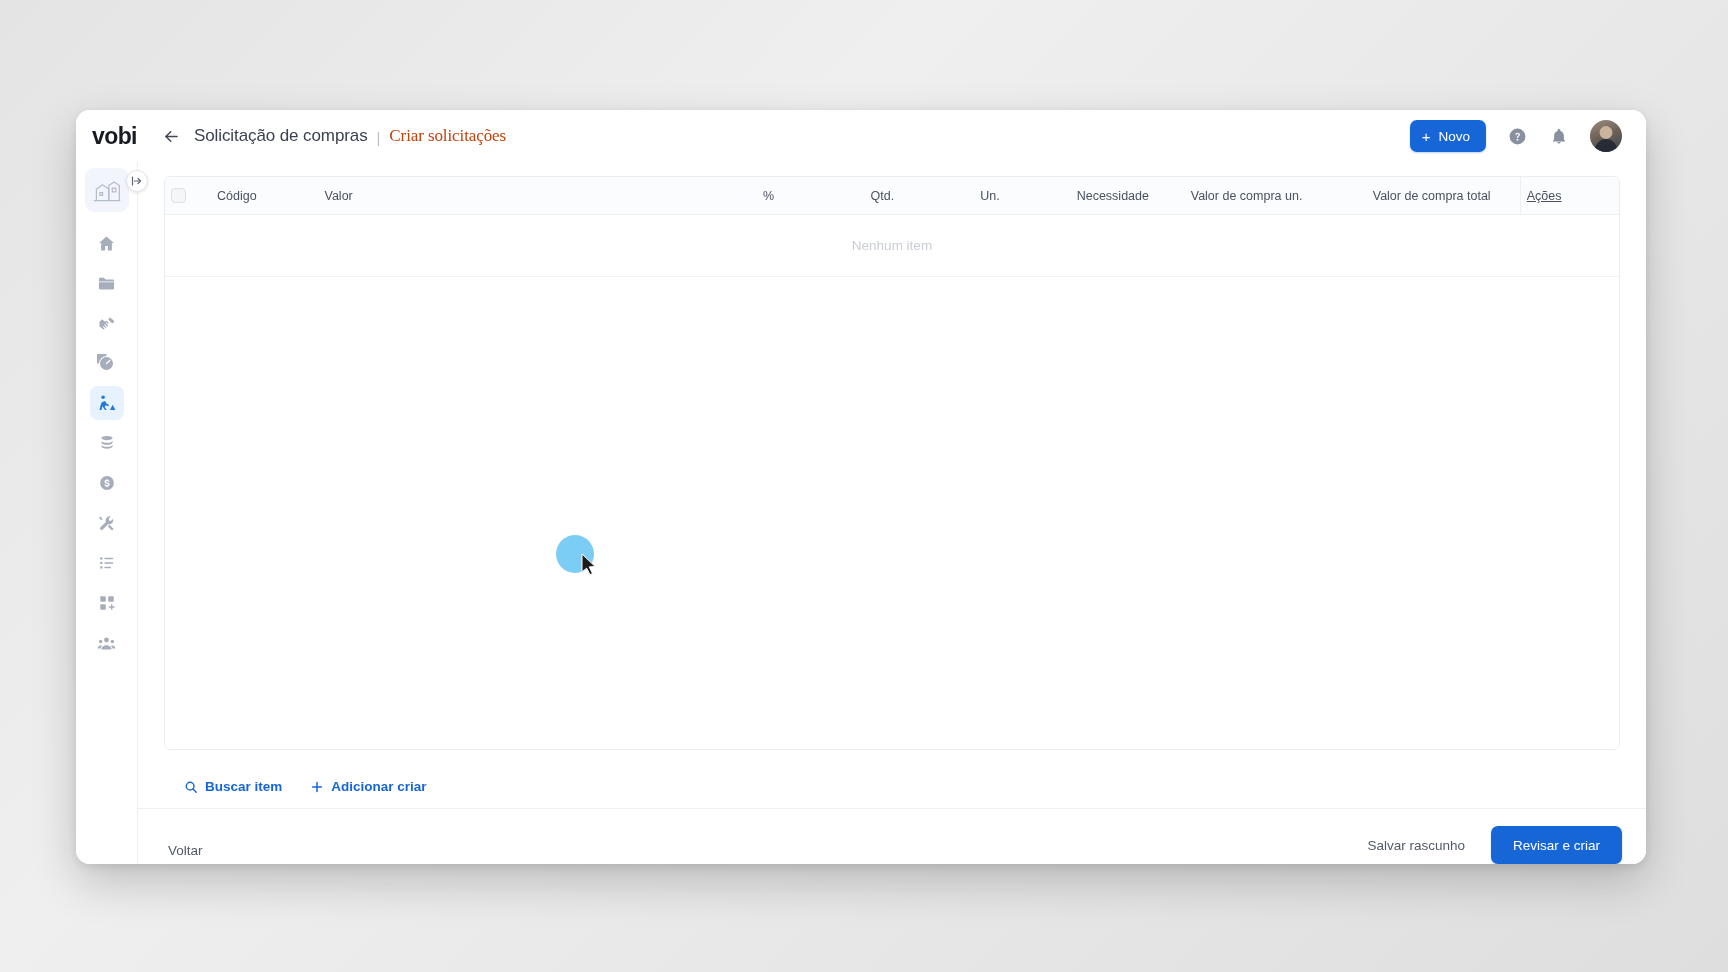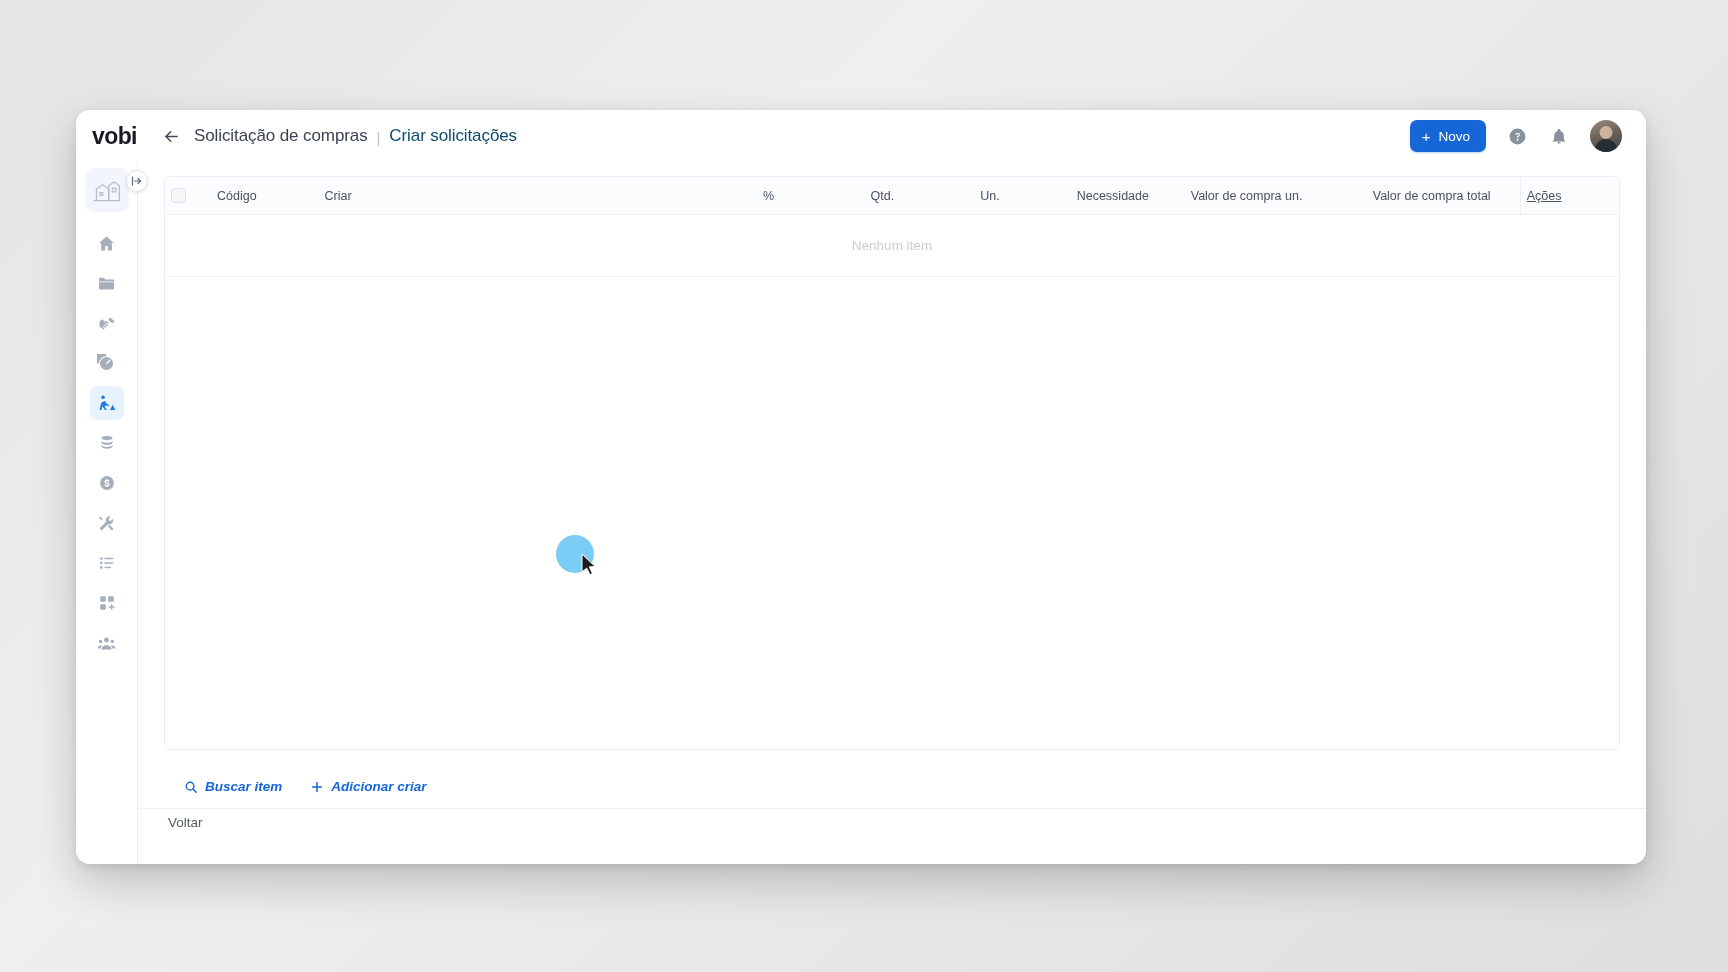--- a/index.html
+++ b/index.html
@@ -58,21 +58,21 @@
     cursor: pointer;
   }
   .crumbs {
     display: flex; align-items: flex-end; gap: 9px;
     margin-left: 10px;
     font-size: 17px;
     color: #3b4251;
     letter-spacing: -0.1px;
   }
   .crumb-sep { color: #b9bec8; font-size: 15px; }
-  .crumb-current { color: #0c4a6e; }
+  .crumb-current { color: #c2410c; font-family: Liberation Serif, serif; }
   .topbar-right {
     margin-left: auto;
     display: flex;
     align-items: center;
     gap: 20px;
   }
   .btn-novo {
     background: #1766d8;
     color: #fff;
     border: none;
@@ -243,37 +243,37 @@
     flex: 0 0 auto;
   }
   .link-btn {
     display: inline-flex;
     align-items: center;
     gap: 7px;
     color: #1766d8;
     font-size: 13.5px;
     font-weight: 700;
     cursor: pointer;
-    background: none; border: none; font-family: inherit; font-style: italic;
+    background: none; border: none; font-family: inherit;
   }
   .link-btn svg { display:block; }
 
   .obs-zone {
     border-top: 1px solid #eef0f3;
     padding: 20px 26px 18px 26px;
     flex: 0 0 auto;
   }
 
   
   .footer {
     height: 56px;
     flex: 0 0 56px;
     border-top: 1px solid #eef0f3;
     display: flex;
-    align-items: flex-start;
+    align-items: flex-end;
     padding: 0 24px 0 26px;
     background: #fff;
   }
   .btn-voltar {
     background: none; border: none;
     font-family: inherit;
     font-size: 13.5px;
     color: #525a68;
     cursor: pointer;
     padding: 6px 4px;
@@ -478,21 +478,21 @@
       <div class="items-zone">
 
         <div class="table-card">
           <table class="items">
             <thead>
               <tr>
                 <th class="col-check">
                   <span class="hdr-check"></span>
                 </th>
                 <th class="col-codigo">Código</th>
-                <th class="col-item">Criar</th>
+                <th class="col-item">Valor</th>
                 <th class="col-pct">%</th>
                 <th class="col-qtd">Qtd.</th>
                 <th class="col-un">Un.</th>
                 <th class="col-nec">Necessidade</th>
                 <th class="col-vcu">Valor de compra un.</th>
                 <th class="col-vct">Valor de compra total</th>
                 <th class="col-acoes">Ações</th>
               </tr>
             </thead>
             <tbody>
@@ -523,20 +523,24 @@
                 </svg>
             </span>
             <span>Adicionar criar</span>
           </button>
         </div>
       </div>
 
 
       <div class="footer">
         <button class="btn-voltar">Voltar</button>
+        <div class="footer-right">
+          <button class="btn-ghost">Salvar rascunho</button>
+          <button class="btn-primary">Revisar e criar</button>
+        </div>
       </div>
 
     </div>
   </div>
 
   <div class="click-halo"></div>
   <div class="cursor-arrow">
     <svg width="17" height="23" viewBox="0 0 17 23">
       <path d="M1 1l13.2 12.6-6 .3 3.3 6.5-2.5 1.3-3.3-6.5-4.7 3.6z" fill="#1c1c1c" stroke="#ffffff" stroke-width="1"></path>
     </svg>

